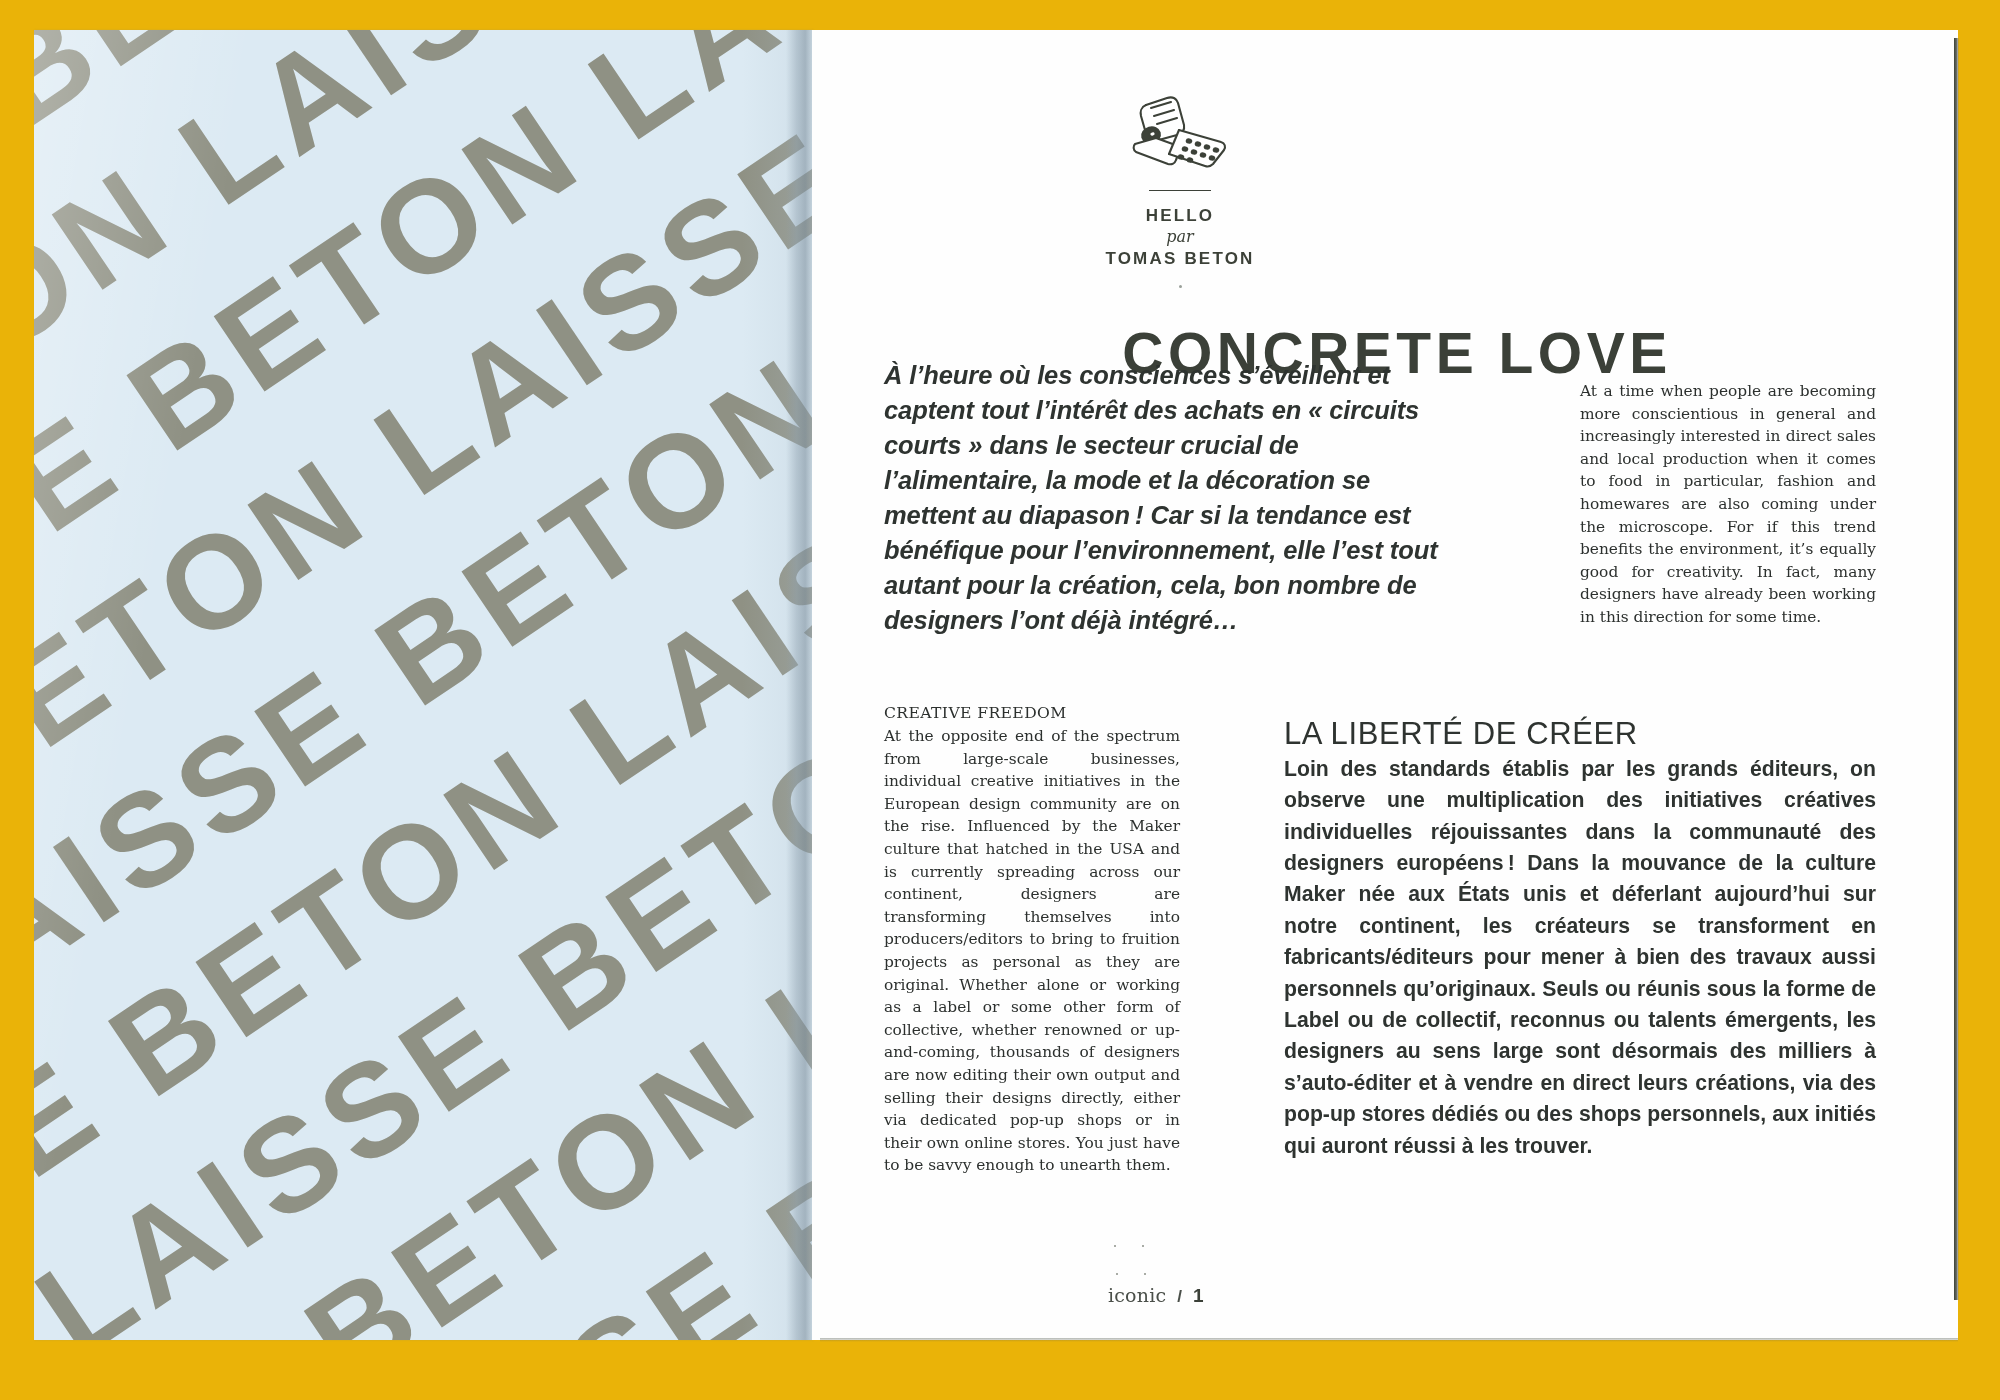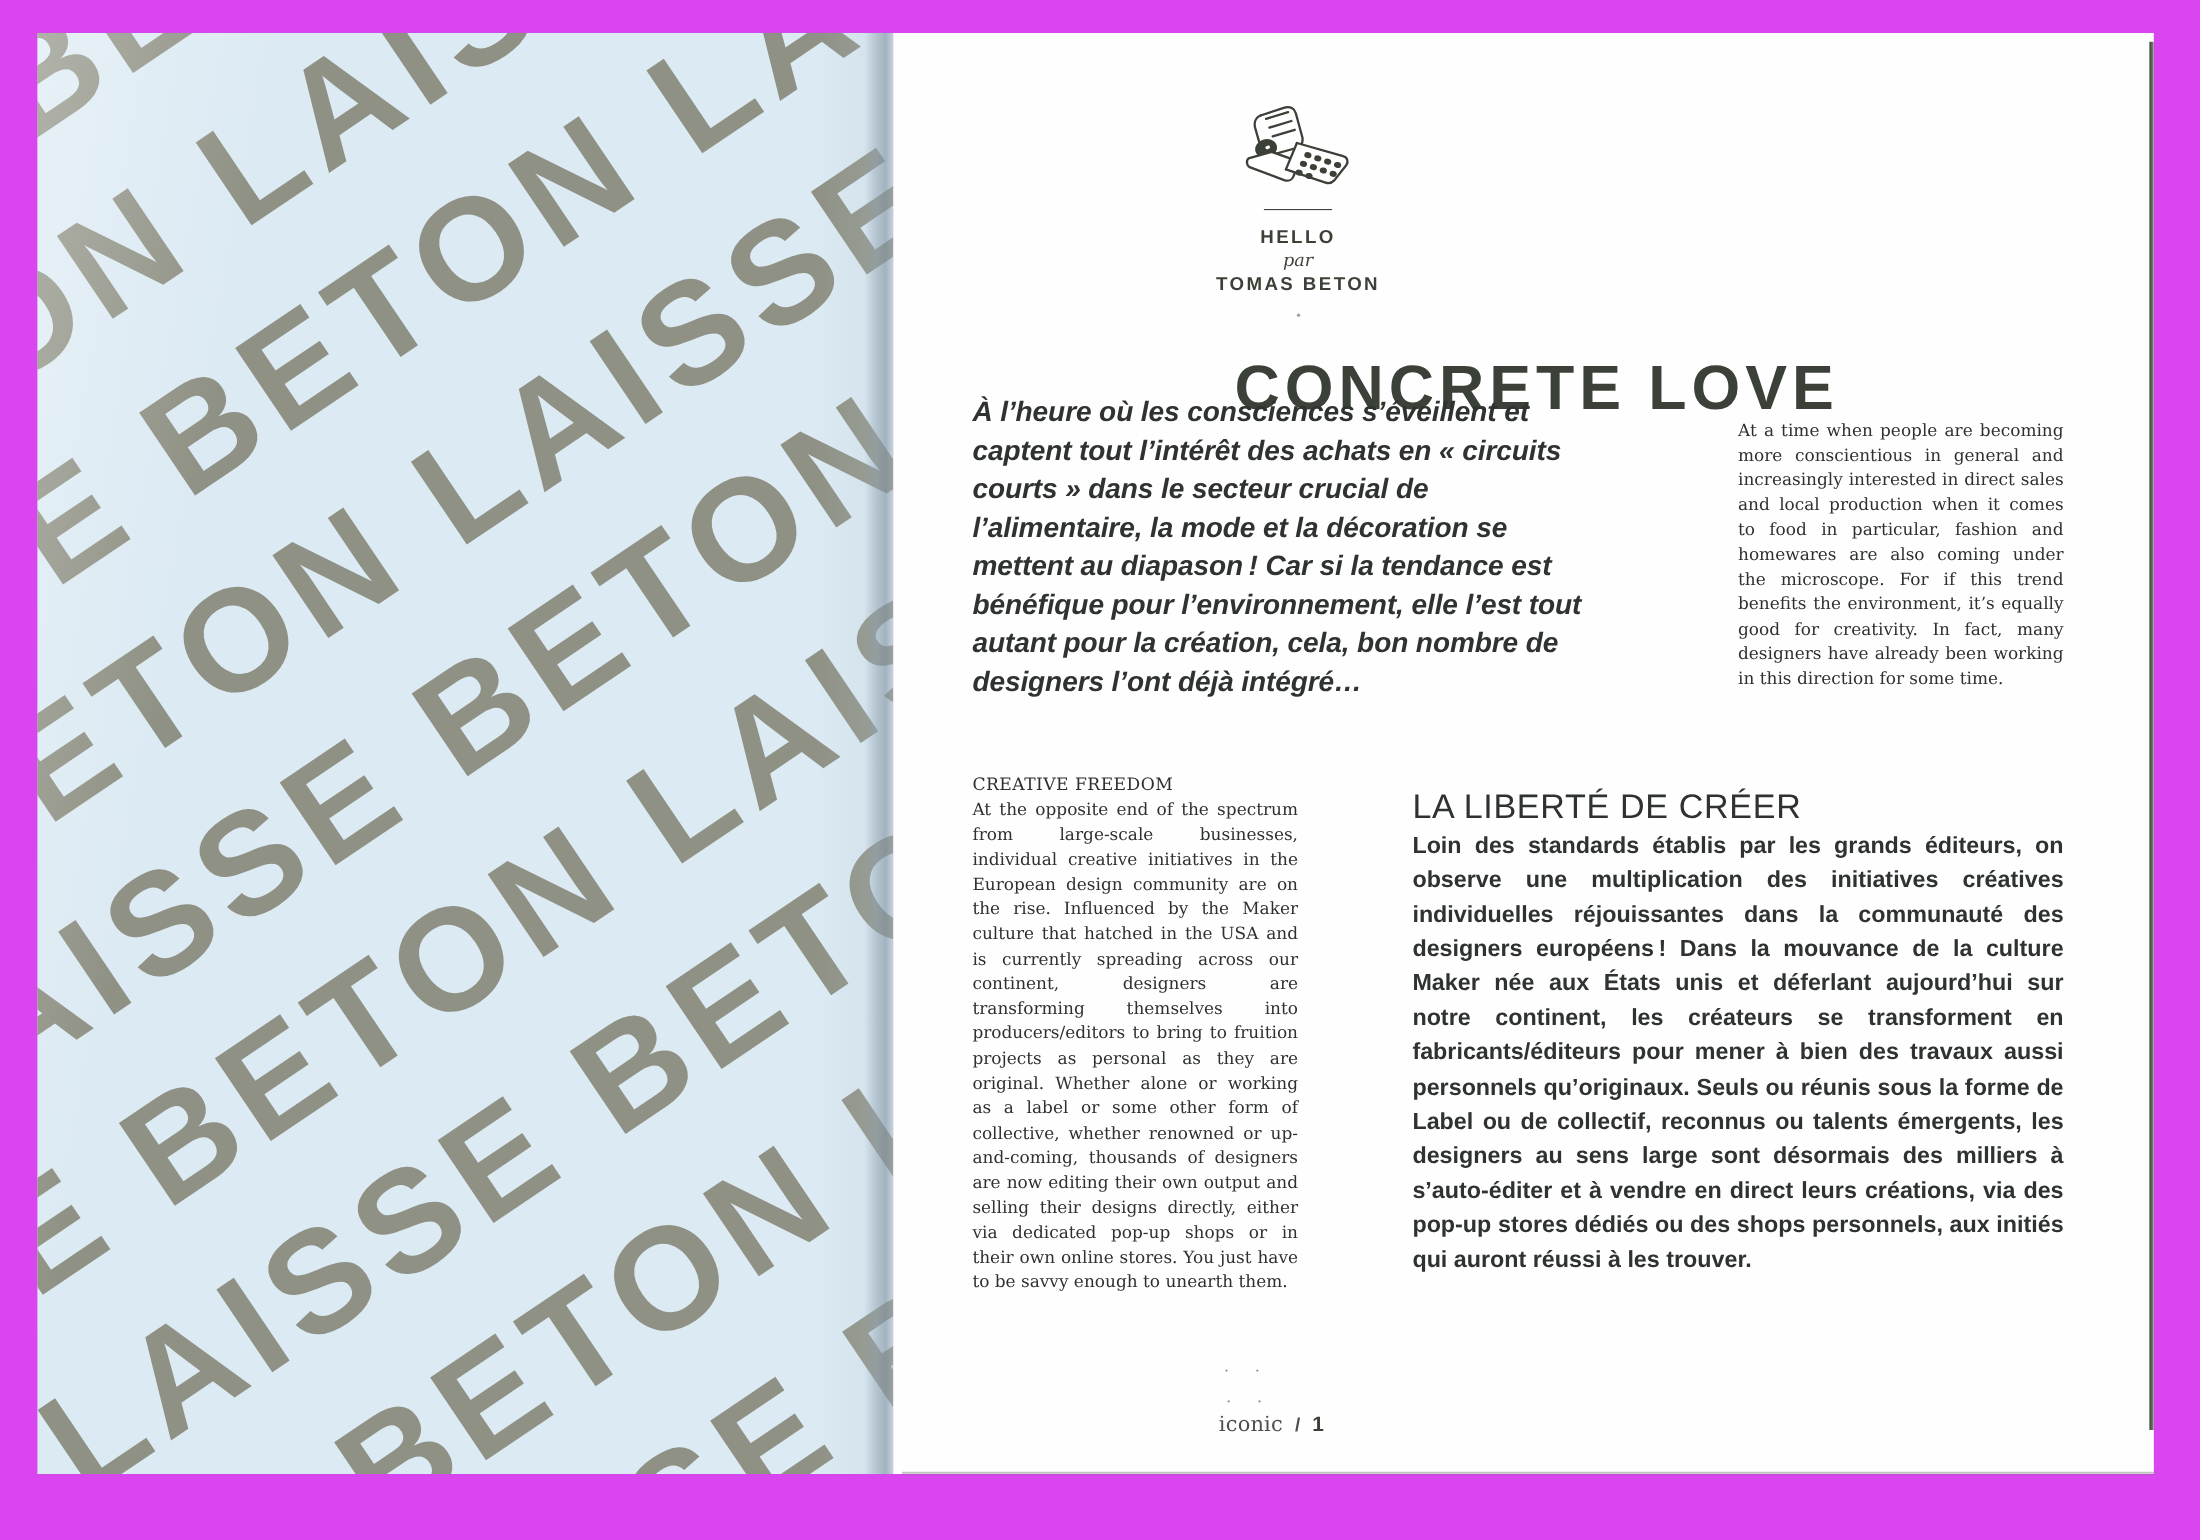--- a/index.html
+++ b/index.html
@@ -13,21 +13,21 @@
     overflow: hidden;
     font-family: "Liberation Sans", sans-serif;
     -webkit-font-smoothing: antialiased;
   }
 
   
   #spread {
     position: relative;
     width: 2000px;
     height: 1400px;
-    background: #d946ef;
+    background: #eab308;
   }
 
   
   #left-page {
     position: absolute;
     left: 34px;
     top: 30px;
     width: 778px;
     height: 1310px;
     background: #dceaf3;

